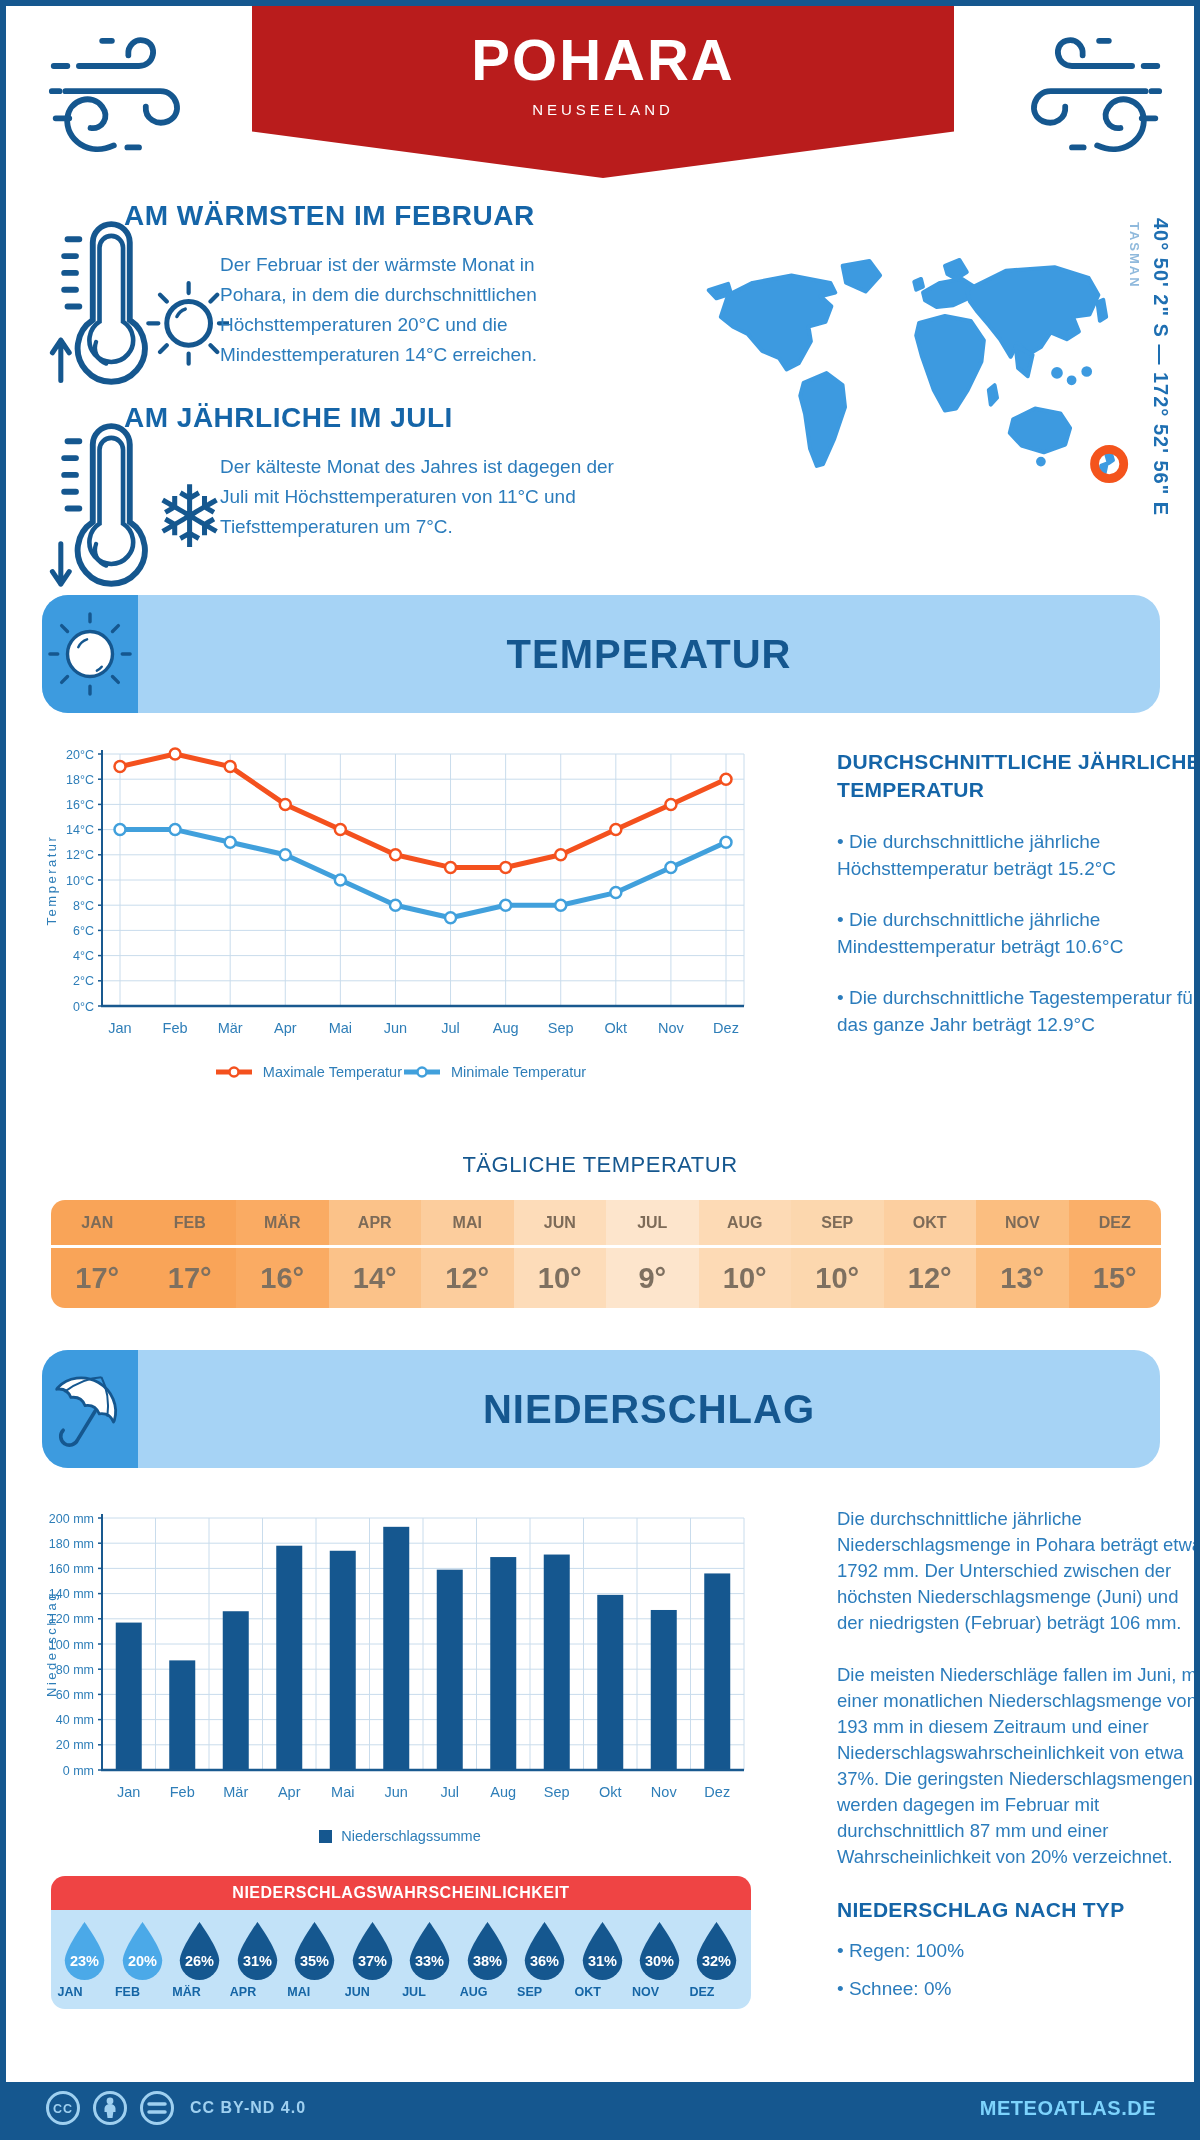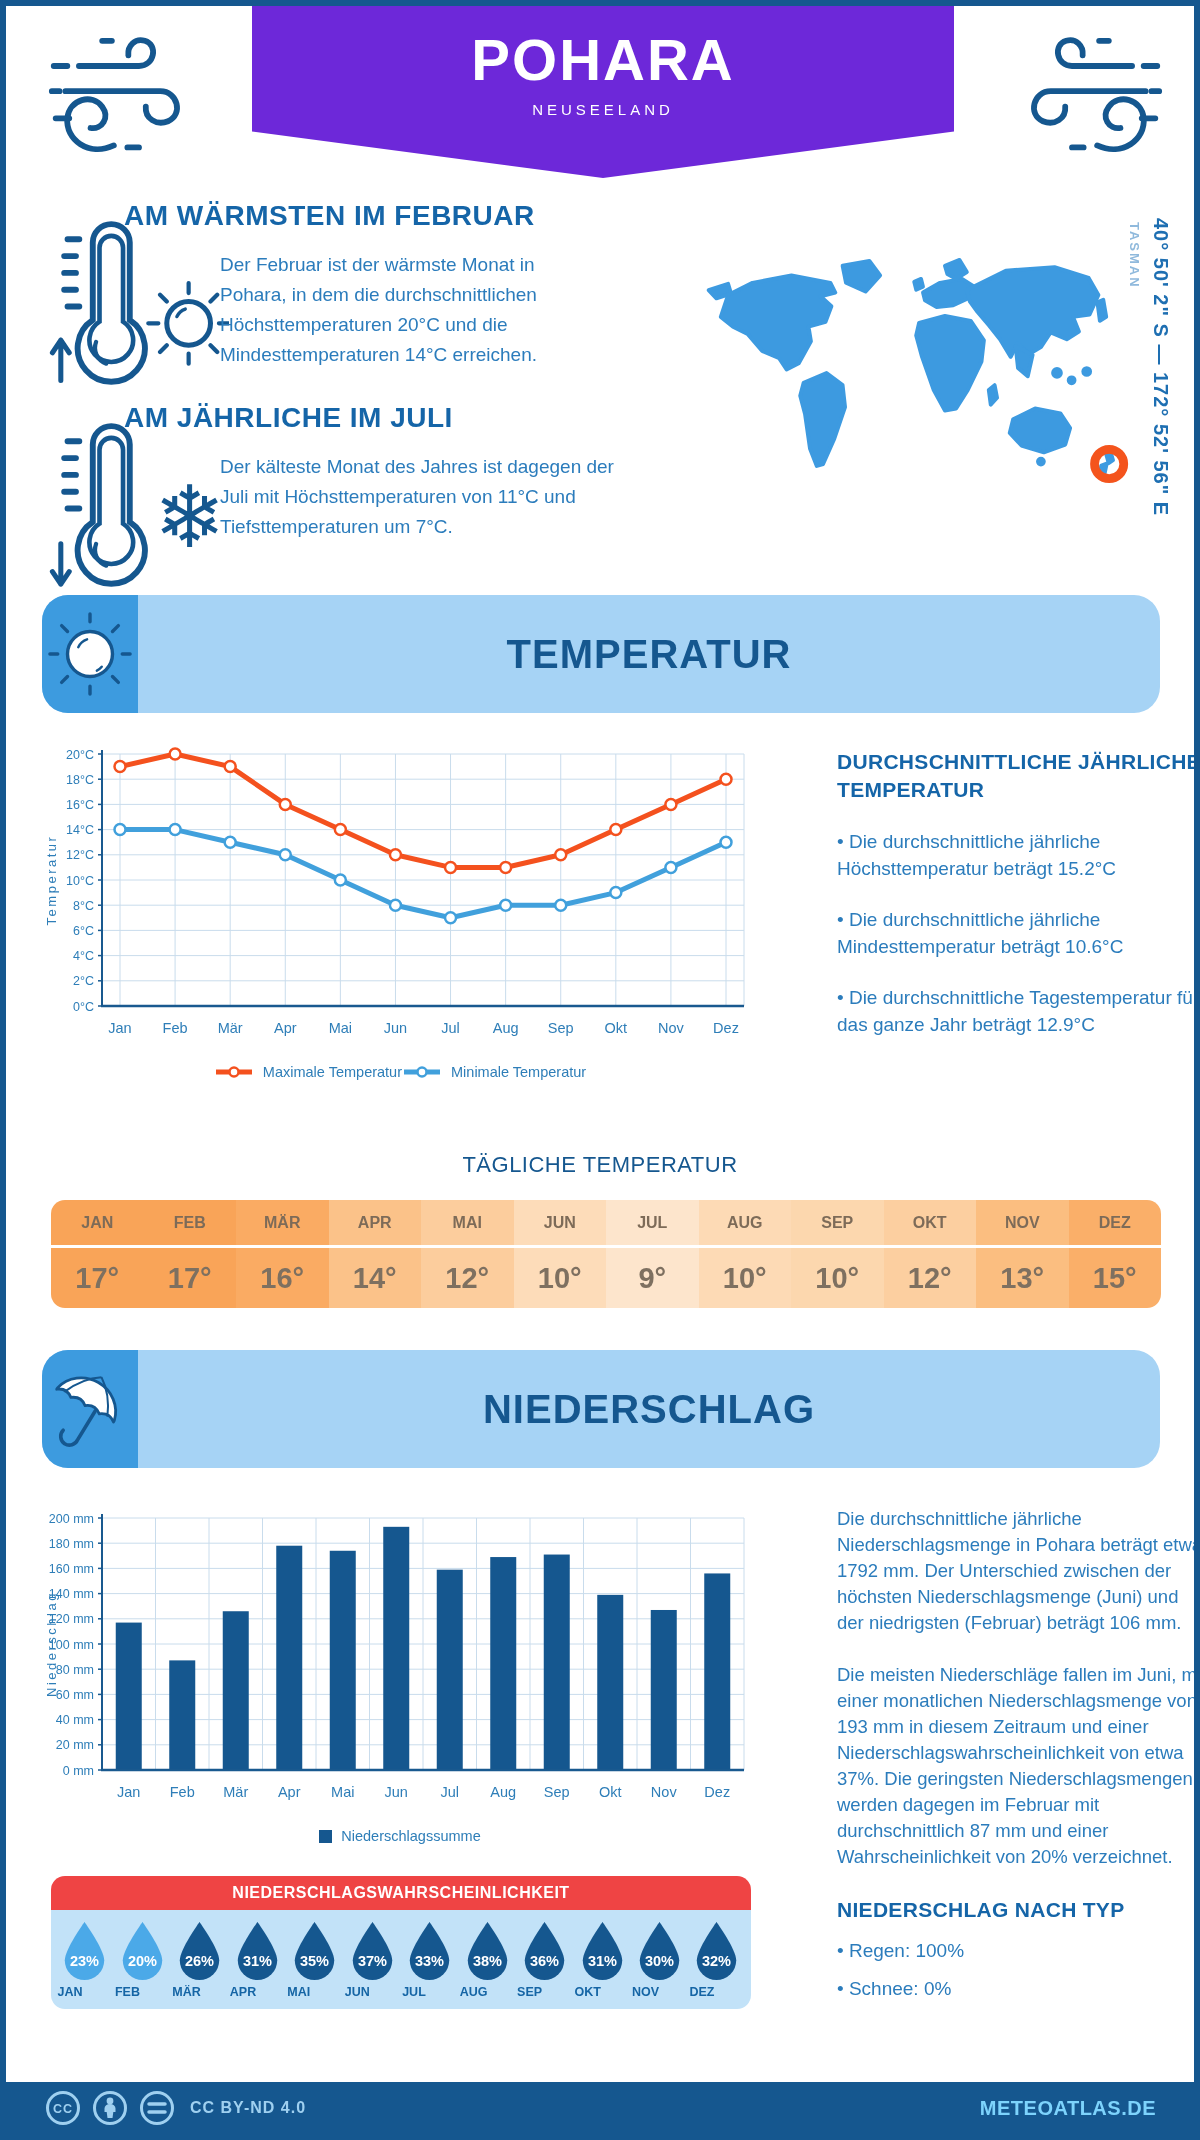--- a/index.html
+++ b/index.html
@@ -1,19 +1,19 @@
 <!DOCTYPE html>
 <html><head>
 <meta charset="utf-8">
 <style>
   html,body{margin:0;padding:0;background:#e8eef3;font-family:"Liberation Sans",sans-serif;}
   .page{position:relative;width:1200px;height:2140px;margin:0 auto;background:#fff;
         border:6px solid #15578F;box-sizing:border-box;overflow:hidden;}
   
-  .ribbon{position:absolute;left:246px;top:0;width:702px;height:172px;background:#6d28d9;
+  .ribbon{position:absolute;left:246px;top:0;width:702px;height:172px;background:#b91c1c;
           clip-path:polygon(0 0,100% 0,100% 73%,50% 100%,0 73%);text-align:center;color:#fff;}
   .ribbon h1{margin:20px 0 0;font-size:58px;letter-spacing:2px;}
   .ribbon .sub{margin-top:8px;font-size:15px;letter-spacing:4px;}
   .windicon{position:absolute;top:22px;width:155px;height:138px;}
   .windicon.right{transform:scaleX(-1);}
   
   .intro-title{position:absolute;left:118px;font-size:28px;font-weight:bold;color:#1565A8;letter-spacing:.5px;}
   .intro-text{position:absolute;left:214px;font-size:19px;line-height:30px;color:#2B7CBC;}
   .intro-svg{position:absolute;left:38px;width:185px;height:200px;}
   .snowflake{position:absolute;left:148px;top:468px;font-size:86px;line-height:86px;color:#15578F;

